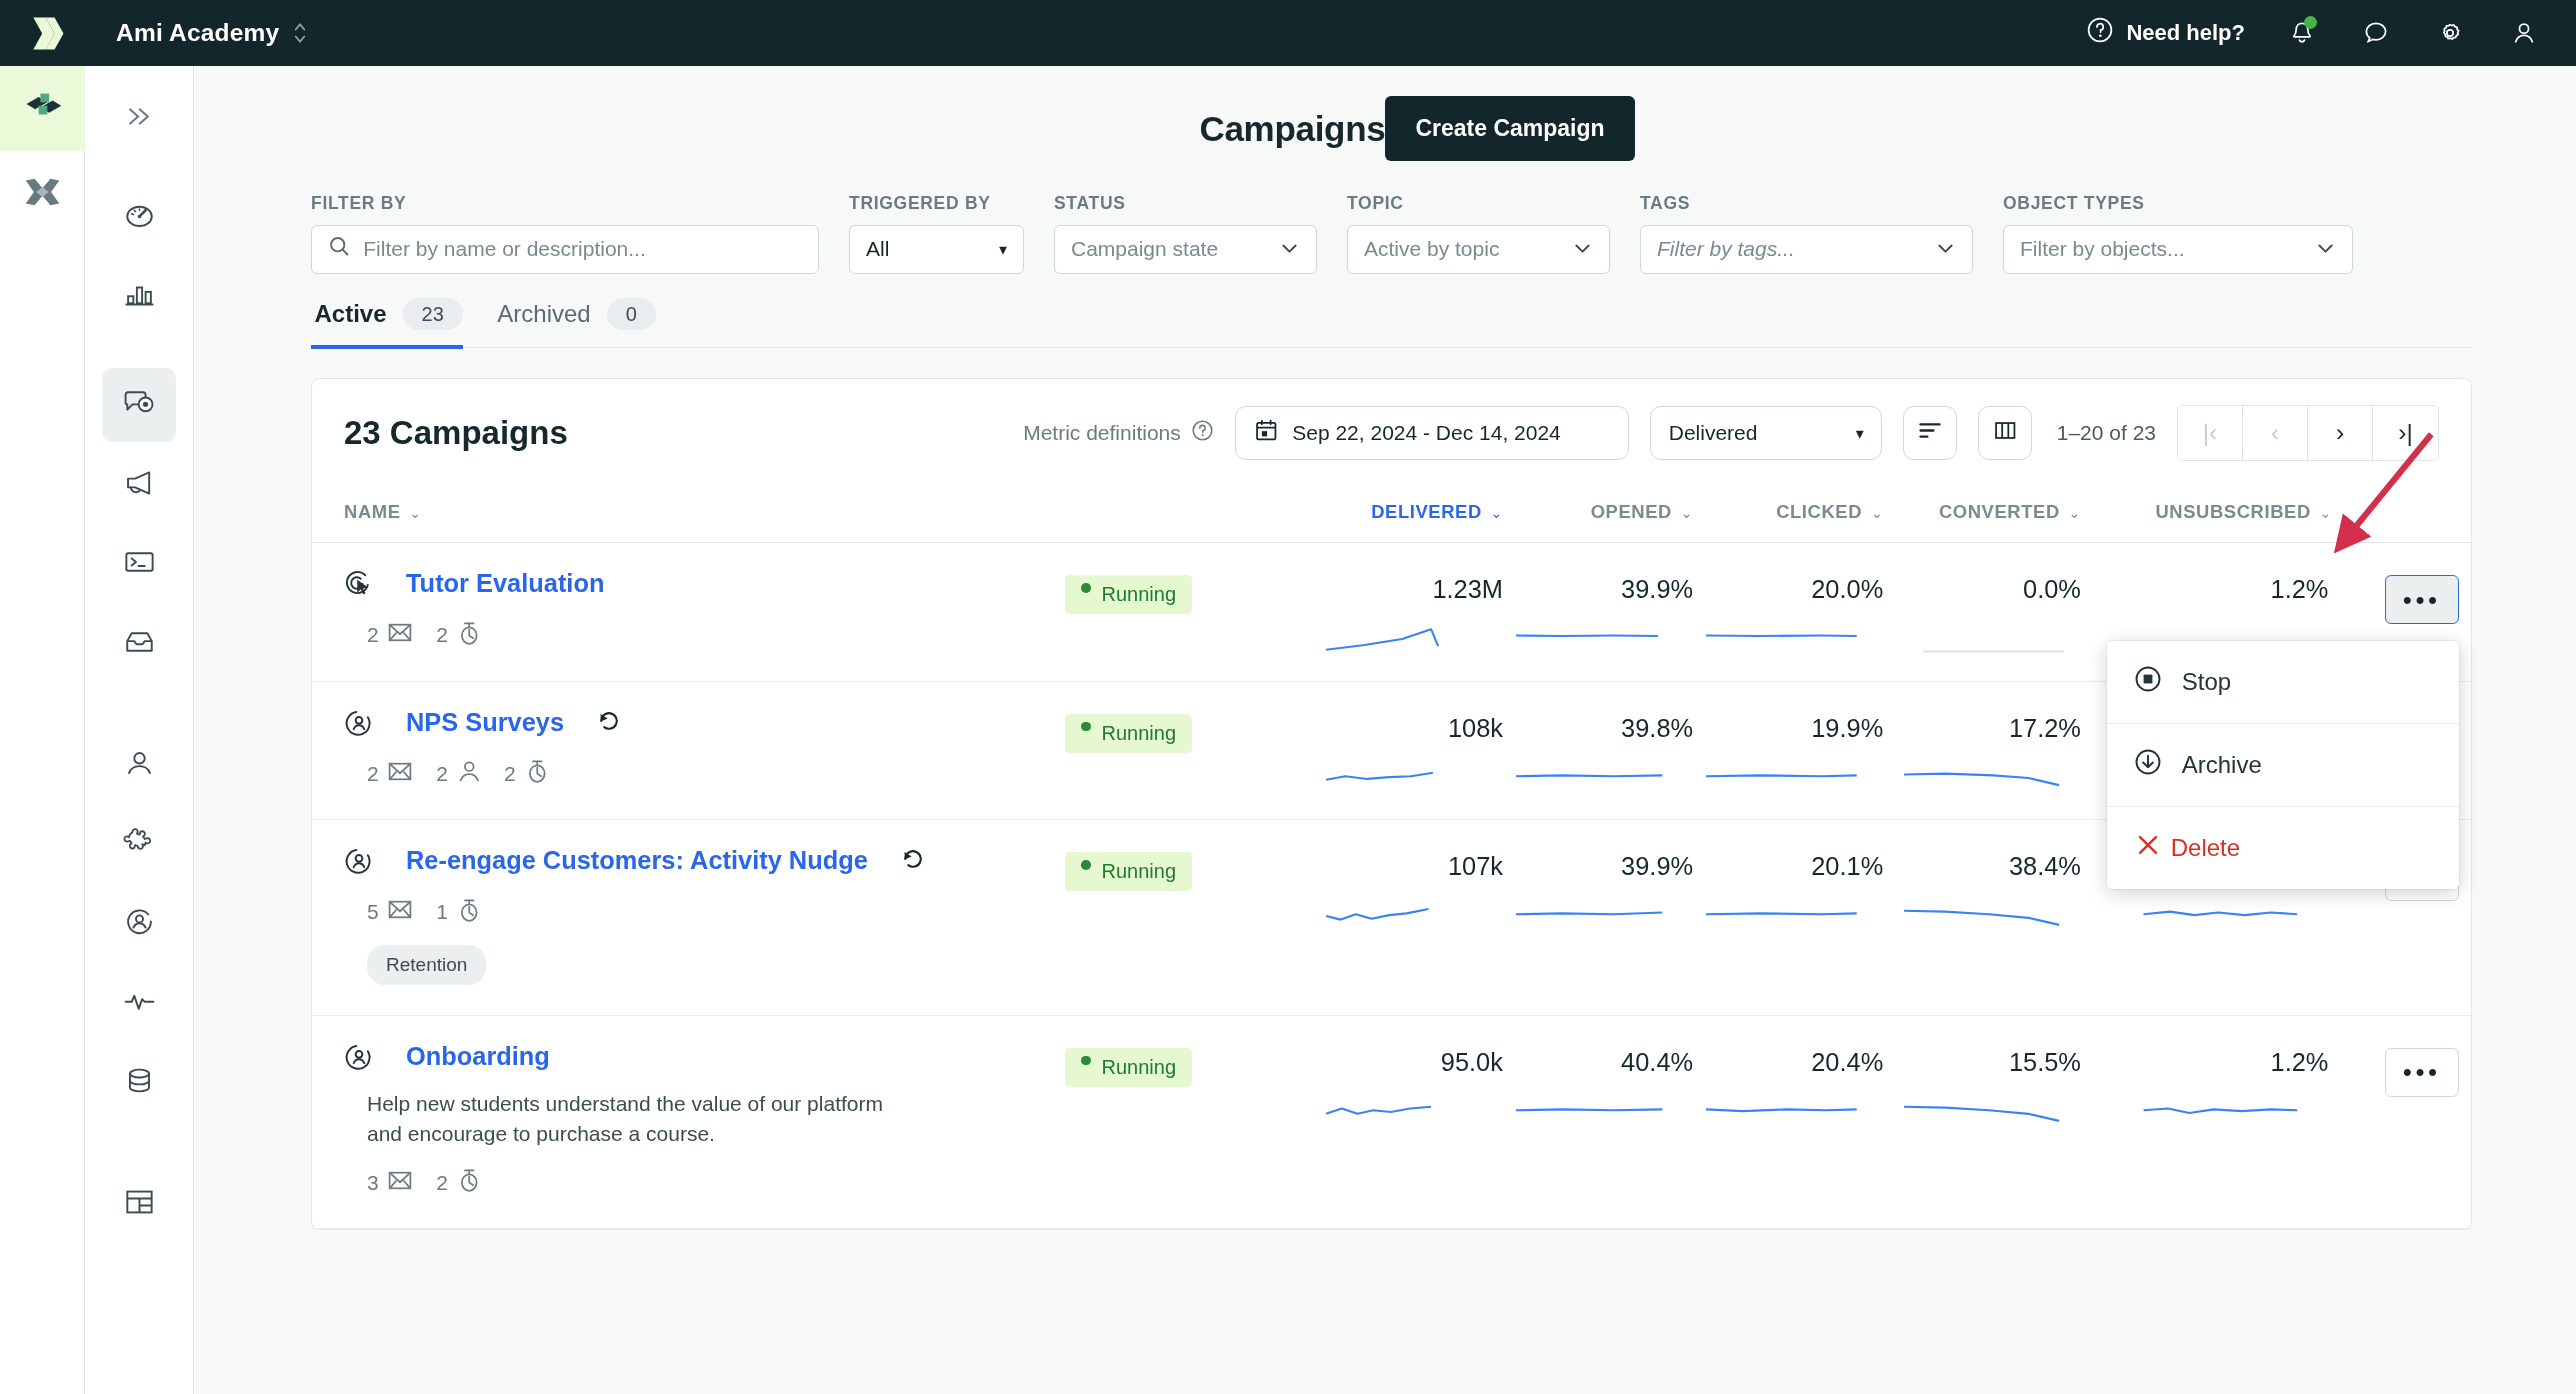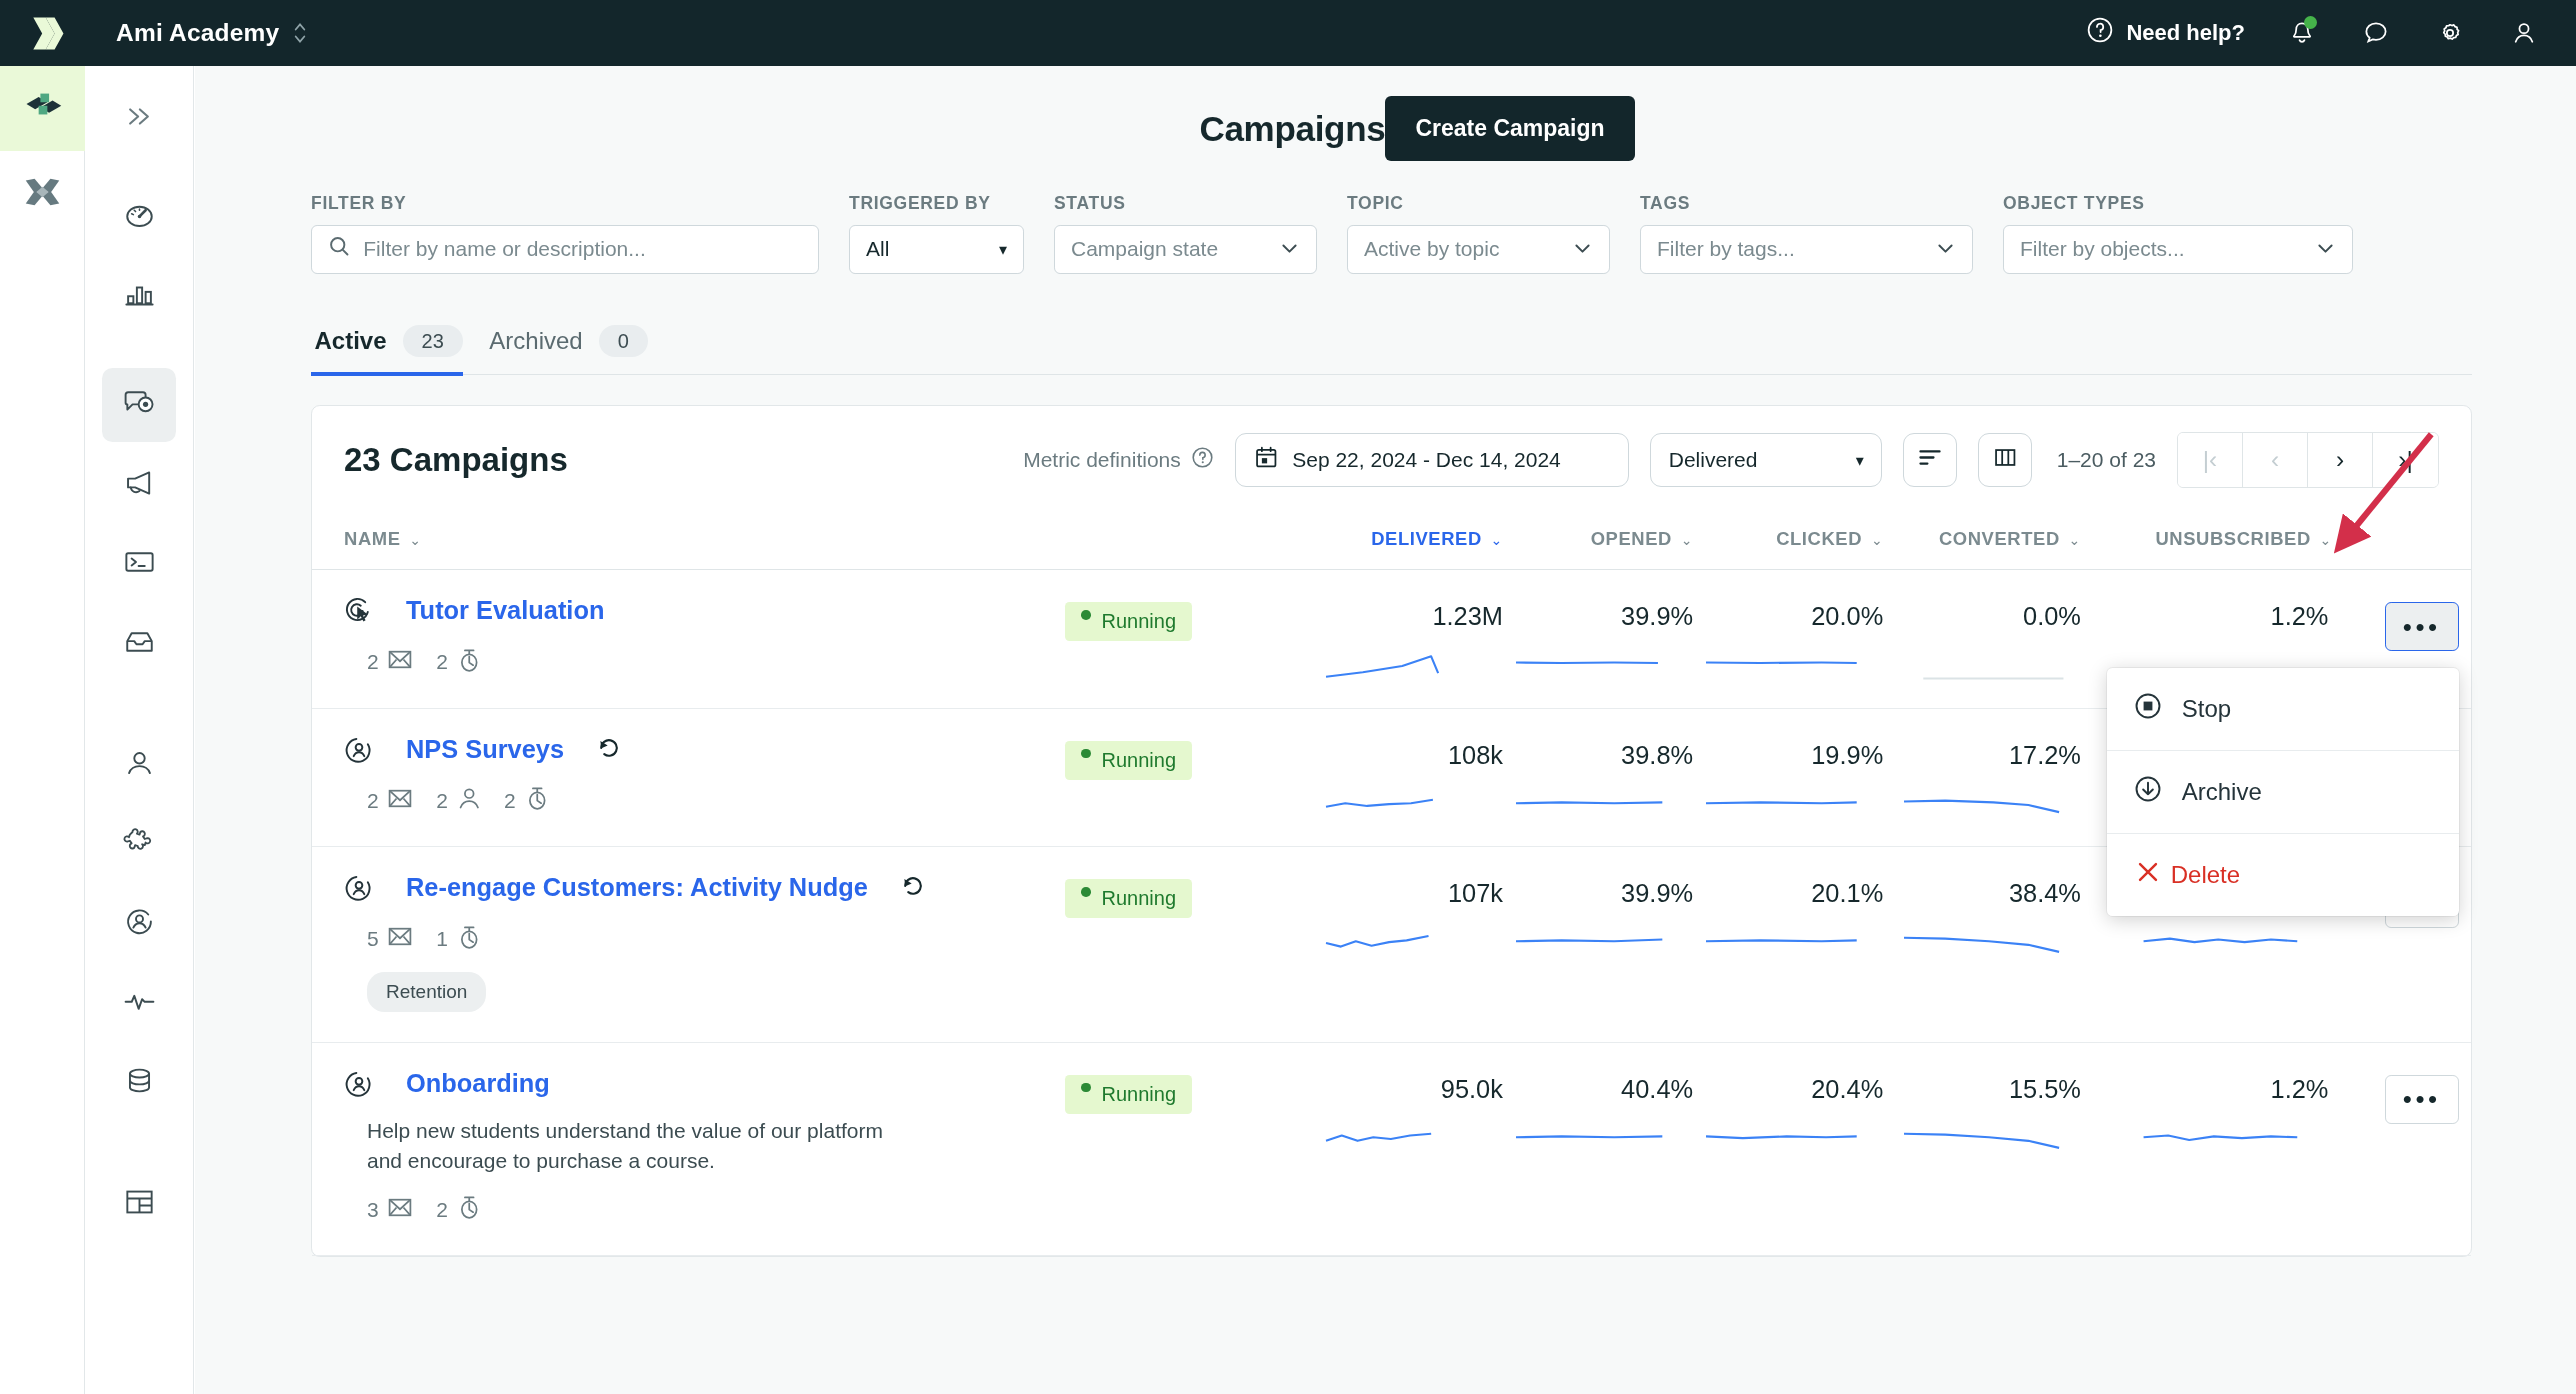--- a/index.html
+++ b/index.html
@@ -80,29 +80,29 @@
   .field {
     height: 49px; background:#fff; border: 0.9px solid #cfd8dc;
     border-radius: 6.1px; display:flex; align-items:center;
     padding: 0 16px; font-size: 21px; color: #7b8a8f;
   }
   .field .val { color: #16282c; }
   .f-search { width: 508px; }
   .f-trig { width: 175px; justify-content: space-between; }
   .f-status { width: 263px; justify-content: space-between; }
   .f-topic { width: 263px; justify-content: space-between; }
-  .f-tags { width: 333px; justify-content: space-between; }
+  .f-tags { width: 333px; justify-content: space-between; font-style: italic; }
   .f-obj { width: 350px; justify-content: space-between; }
   .search-ic { margin-right: 12.3px; flex: 0 0 auto; }
   .caret-sm { color:#16282c; font-size: 16px; }
 
   
   .tabs {
-    display:flex; align-items: flex-start; gap: 0;
-    margin: 51px 0 0 116px; width: 2161px;
+    display:flex; align-items: flex-start; gap: 8px;
+    margin: 24px 0 0 116px; width: 2161px;
     border-bottom: 1.8px solid #dfe5e7;
   }
   .tab {
     display:flex; align-items:center; gap: 16px;
     padding: 0 23px 17.5px 3.5px; font-size: 24px; color:#5b6b70;
     position: relative; cursor: pointer;
   }
   .tab.active { color:#16282c; font-weight: 700; }
   .tab.active:after {
     content:""; position:absolute; left:0; right: 23px; bottom: -1.8px;

